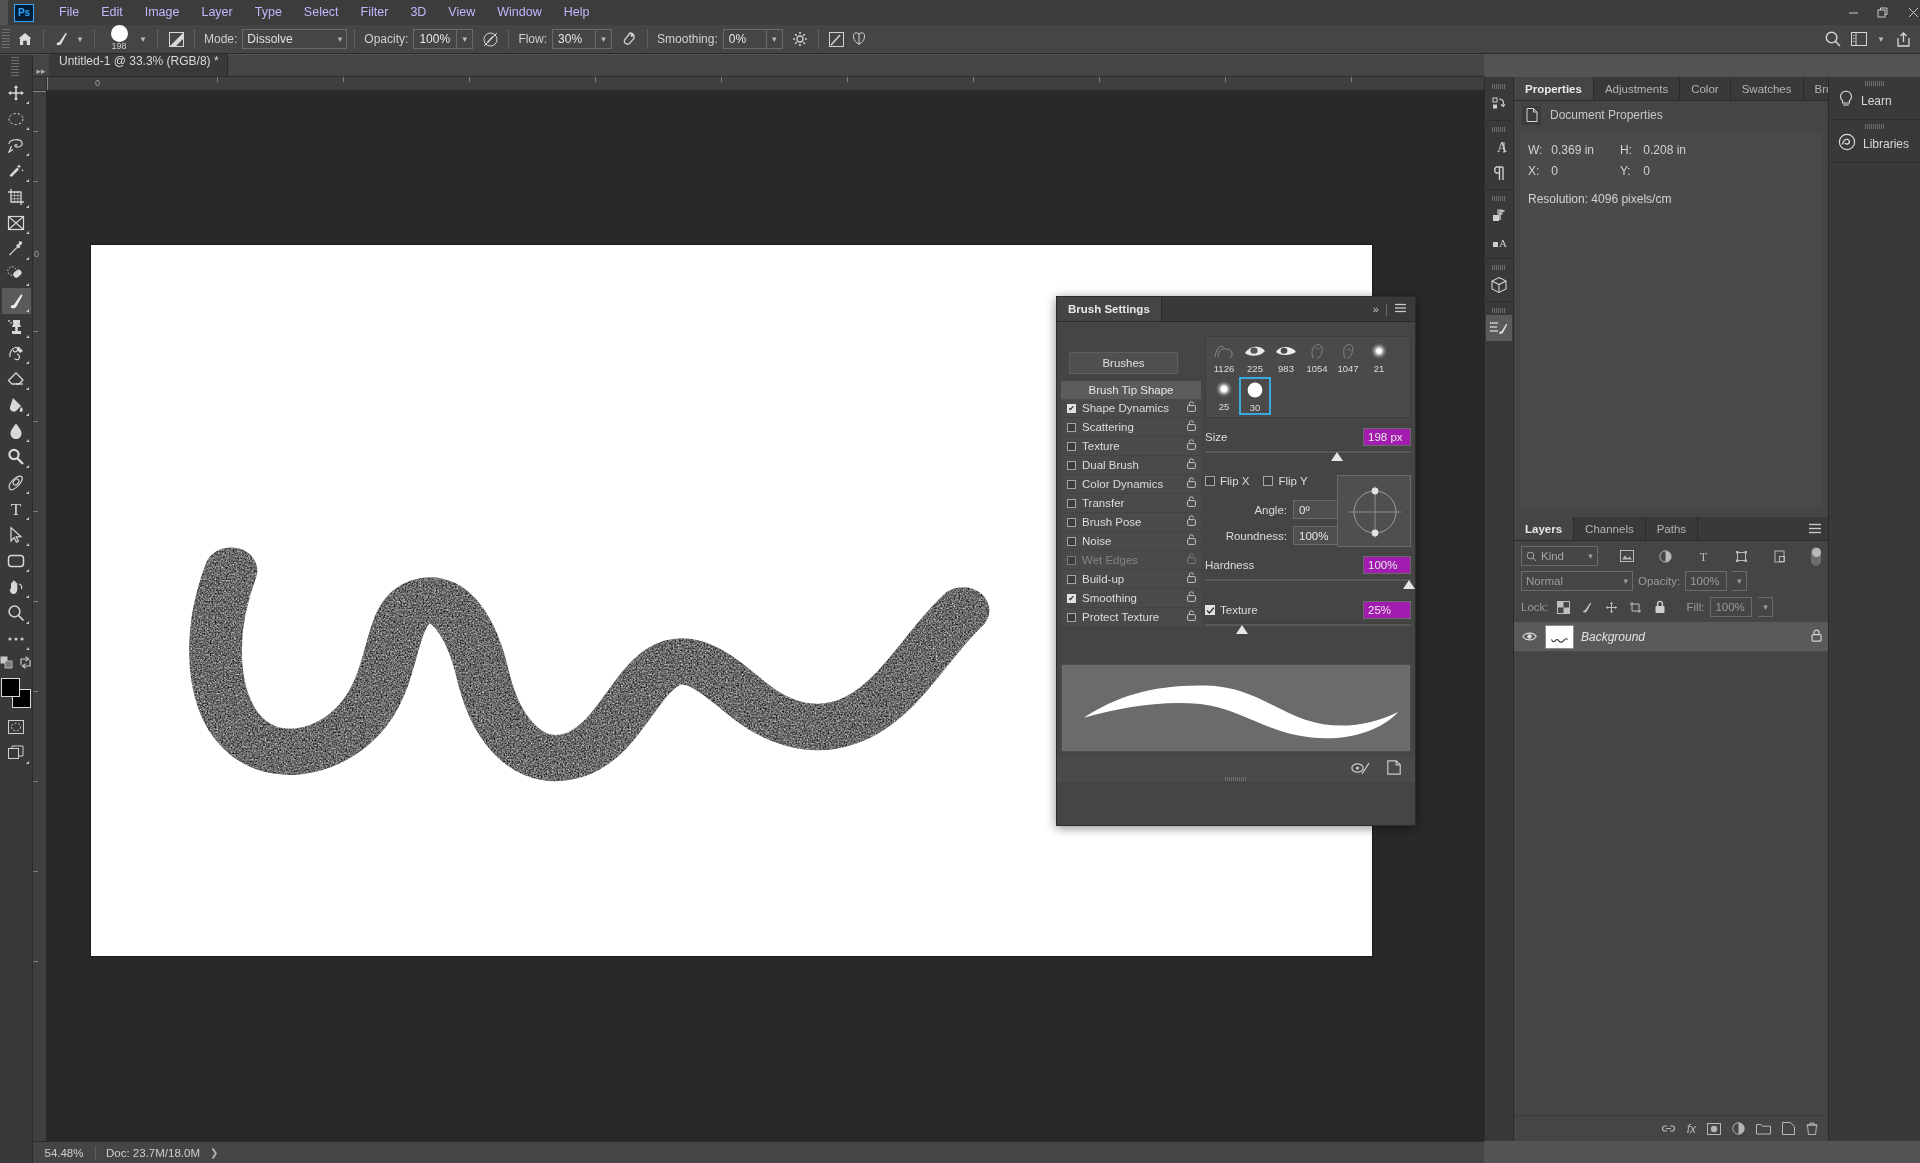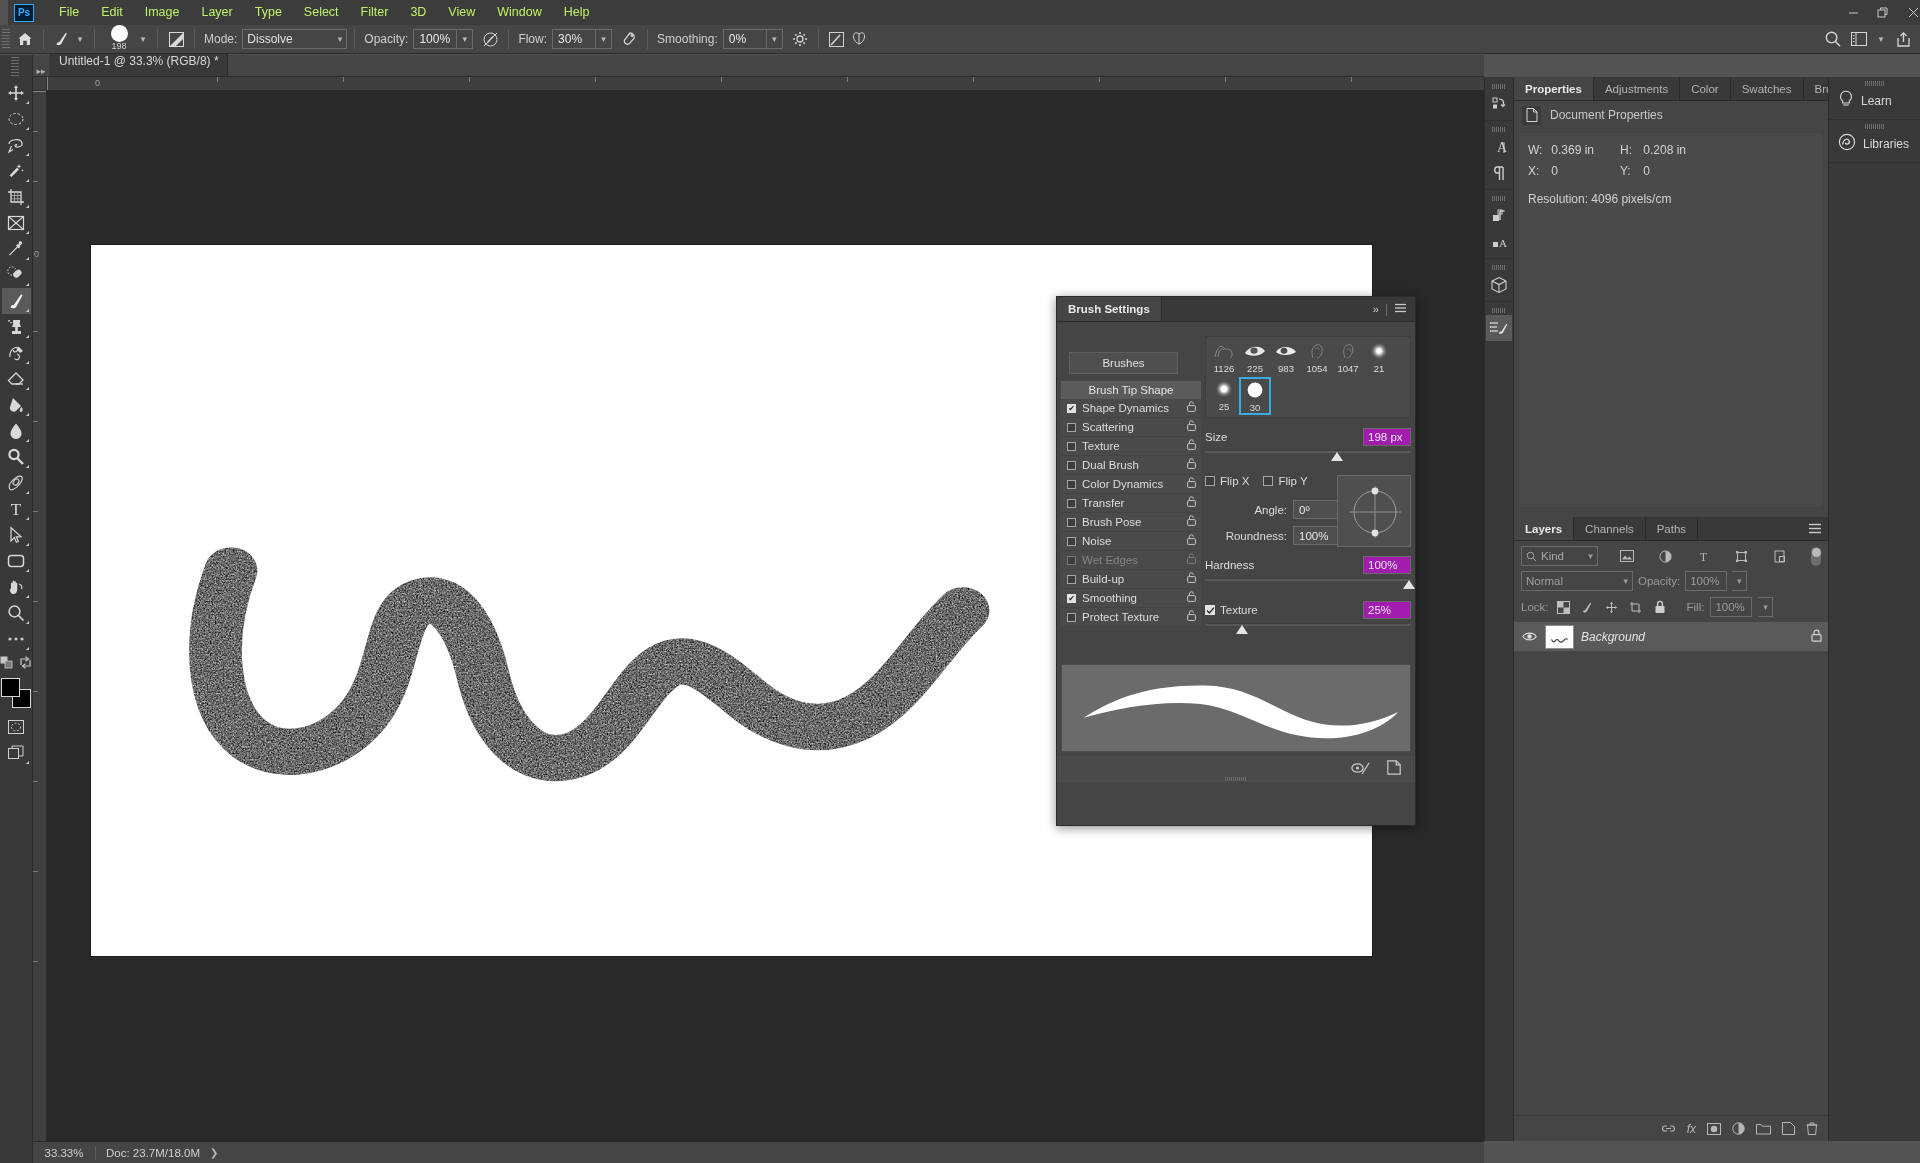--- a/index.html
+++ b/index.html
@@ -17,21 +17,21 @@
   
   .menubar {
     position: absolute; left: 8px; top: 0; width: 1920px; height: 25px;
     background: #3c3c3c; display: flex; align-items: center;
   }
   .ps-logo {
     width: 20px; height: 18px; margin-left: 6px; margin-right: 14px;
     border: 1px solid #31a8ff; background: #001e36; color: #31a8ff;
     font-size: 10px; font-weight: bold; line-height: 16px; text-align: center;
   }
-  .menu-item { padding: 0 11px; height: 25px; line-height: 25px; font-size: 12.5px; color: #bef264; cursor: default; }
+  .menu-item { padding: 0 11px; height: 25px; line-height: 25px; font-size: 12.5px; color: #c4b5fd; cursor: default; }
   .win-ctrls { position: absolute; right: 0; top: 0; height: 25px; display: flex; }
   .win-btn { width: 30px; height: 25px; display: flex; align-items: center; justify-content: center; color: #c0c0c0; }
 
   
   .optionsbar {
     position: absolute; left: 0; top: 25px; width: 1920px; height: 29px;
     background: #454545; border-bottom: 1px solid #2b2b2b;
     display: flex; align-items: center; gap: 0;
   }
   .grip { width: 8px; height: 20px; margin: 0 4px 0 2px;
@@ -653,21 +653,21 @@
                      C 312 528 342 560 378 545 C 412 530 425 480 450 462
                      C 472 446 495 468 520 492 C 548 518 580 528 612 510
                      C 648 490 670 440 700 408" fill="none" stroke="#111" stroke-width="44" stroke-linecap="round" stroke-linejoin="round" transform="translate(380,0) scale(1.2,1.05) translate(-290,-60)"></path>
           </g>
         </svg>
       </div>
     </div>
   </div>
 
   <div class="statusbar">
-    <div class="status-zoom">33.33%</div>
+    <div class="status-zoom">54.48%</div>
     <div class="status-sep"></div>
     <div class="status-doc">Doc: 23.7M/18.0M</div>
     <div class="status-arrow">❯</div>
   </div>
 
   <div class="rail">
     <div class="rail-grp">
       <div class="rail-grip"></div>
       <div class="rail-btn">
         <svg width="17" height="17" viewBox="0 0 17 17">

